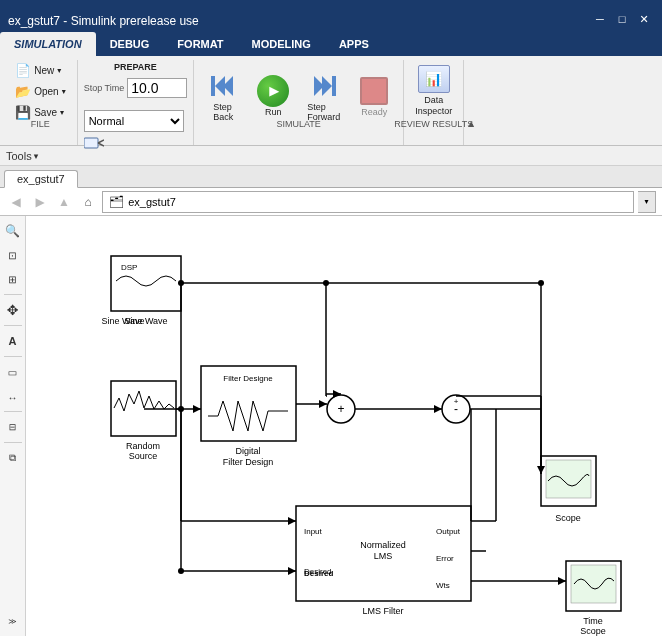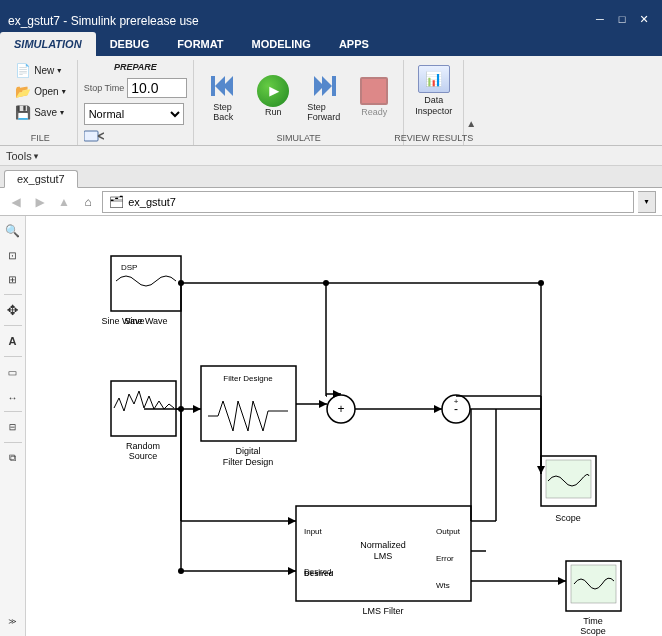--- a/index.html
+++ b/index.html
@@ -67,21 +67,21 @@
       align-items: center;
       padding: 0 6px;
       border-right: 1px solid #d0d0d0;
       position: relative;
     }
     .ribbon-group:last-child { border-right: none; }
     .ribbon-group-label {
       font-size: 9px;
       color: #555;
       position: absolute;
-      bottom: 2px;
+      bottom: 16px;
       white-space: nowrap;
     }
     .ribbon-group-content {
       display: flex;
       align-items: flex-start;
       gap: 2px;
       flex: 1;
       padding-bottom: 14px;
     }
 
@@ -347,21 +347,20 @@
       overflow: hidden;
     }
     .prepare-btn {
       font-size: 9px;
       color: #222;
       padding: 1px 6px;
       border: 1px solid transparent;
       border-radius: 2px;
       cursor: pointer;
       background: transparent;
-      font-style: italic;
     }
   </style>
 </head>
 <body>
 
 <div class="page-layout">
 
   <div class="title-bar">
     <span class="title-bar-title">ex_gstut7 - Simulink prerelease use</span>
     <div class="title-bar-controls">
@@ -403,21 +402,21 @@
       </div>
       <span class="ribbon-group-label">FILE</span>
     </div>
 
 
     <div class="ribbon-group">
       <div class="ribbon-group-content" style="flex-direction:column; align-items:center; gap:4px;">
         <div class="prepare-btn">
           <div style="font-size:9px;font-weight:600;">PREPARE</div>
         </div>
-        <div style="display:flex; flex-direction:column; gap:5px;">
+        <div style="display:flex; flex-direction:column; gap:12px;">
           <div style="display:flex; align-items:center; gap:3px;">
             <span style="font-size:9px; color:#555;">Stop Time</span>
             <input class="stop-time-input" type="text" value="10.0" style="">
           </div>
           <select class="sim-mode-select">
             <option>Normal</option>
             <option>Accelerator</option>
             <option>Rapid Accelerator</option>
           </select>
         </div>

